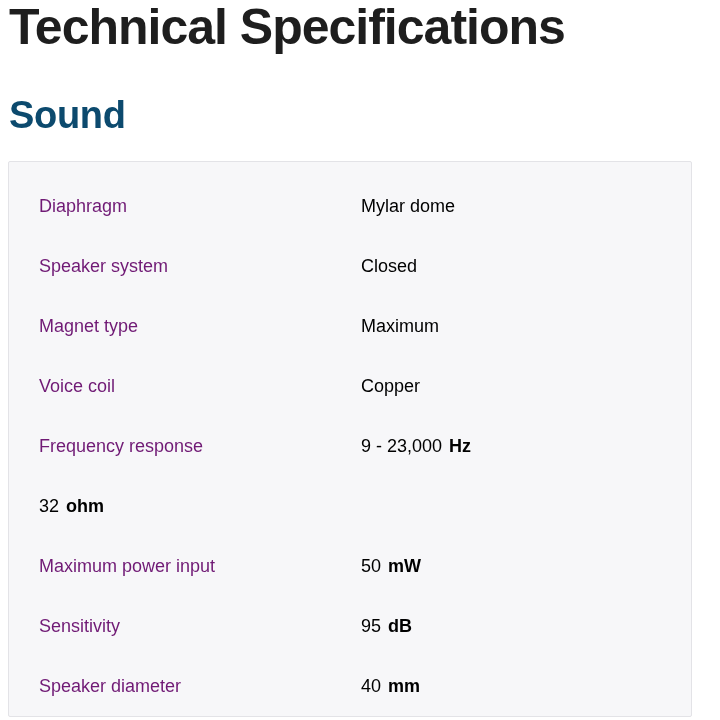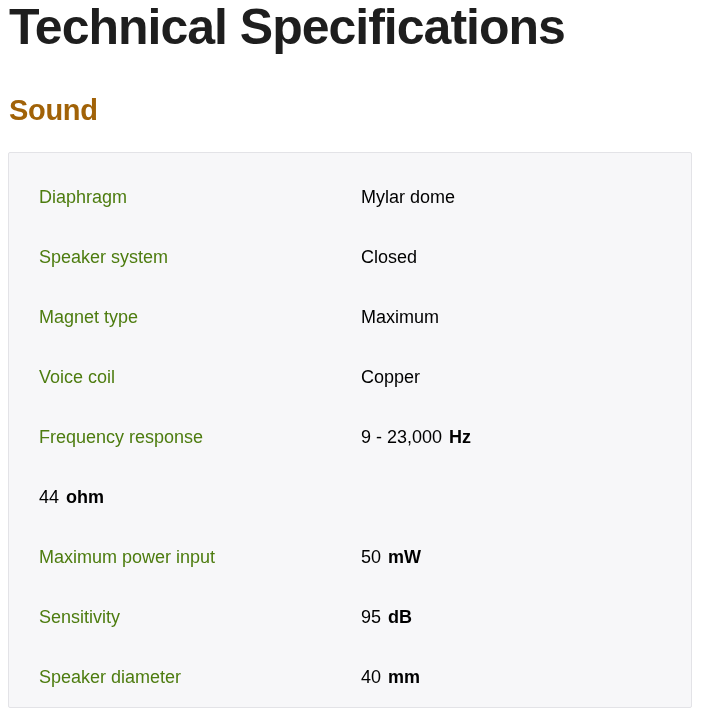--- a/index.html
+++ b/index.html
@@ -21,45 +21,45 @@
     margin: 0;
     padding: 2px 8px 0 9px;
     font-size: 50px;
     line-height: 1.0;
     font-weight: bold;
     letter-spacing: -1px;
     color: #1e1e1e;
   }
   .section-heading {
     margin: 44px 8px 0 9px;
-    font-size: 29px;
+    font-size: 38px;
     line-height: 1.0;
     font-weight: bold;
     letter-spacing: -0.3px;
-    color: #a16207;
+    color: #0c4a6e;
   }
   .spec-panel {
     margin: 27px 8px 0 8px;
     background: #f7f7f9;
     border: 1px solid #e3e3e7;
     border-radius: 2px;
     padding: 14px 0 0 0;
   }
   .spec-row {
     height: 60px;
     display: flex;
     align-items: center;
     padding-left: 30px;
     font-size: 18px;
     color: #484c55;
   }
   .spec-label {
     width: 322px;
     flex: 0 0 322px;
-    color: #4d7c0f;
+    color: #701a75;
   }
   .spec-value {
     color: #000000;
   }
   .spec-unit {
     margin-left: 7px;
     font-weight: bold;
   }
   .spec-unit:empty { display: none; }
 </style>
@@ -103,21 +103,21 @@
 
       <div class="spec-row">
         <span class="spec-label">Frequency response</span>
         <span class="spec-value">
           <span class="spec-number">9 - 23,000</span><span class="spec-unit">Hz</span>
         </span>
       </div>
 
       <div class="spec-row">
         <span class="spec-value">
-          <span class="spec-number">44</span><span class="spec-unit">ohm</span>
+          <span class="spec-number">32</span><span class="spec-unit">ohm</span>
         </span>
       </div>
 
       <div class="spec-row">
         <span class="spec-label">Maximum power input</span>
         <span class="spec-value">
           <span class="spec-number">50</span><span class="spec-unit">mW</span>
         </span>
       </div>
 

